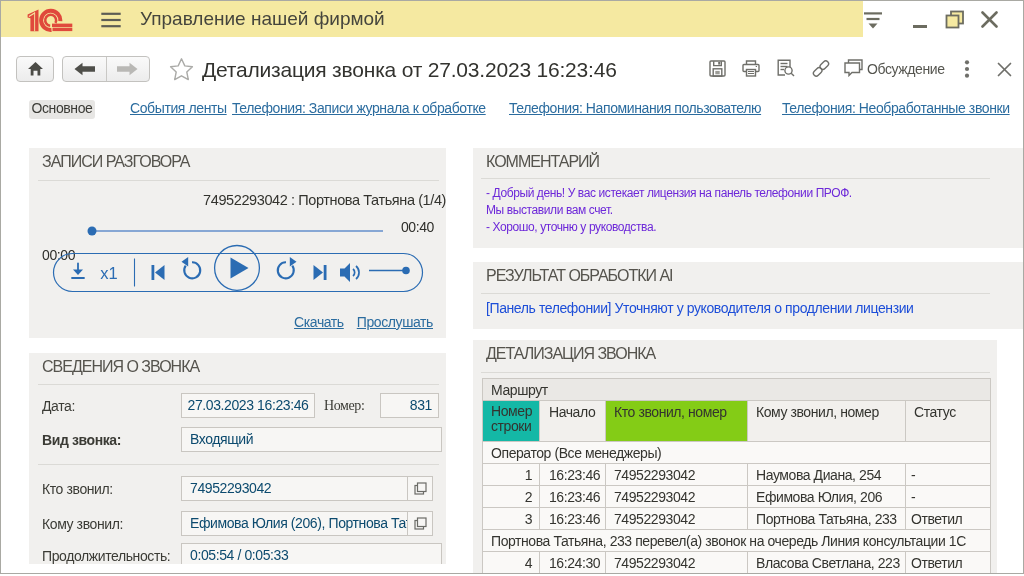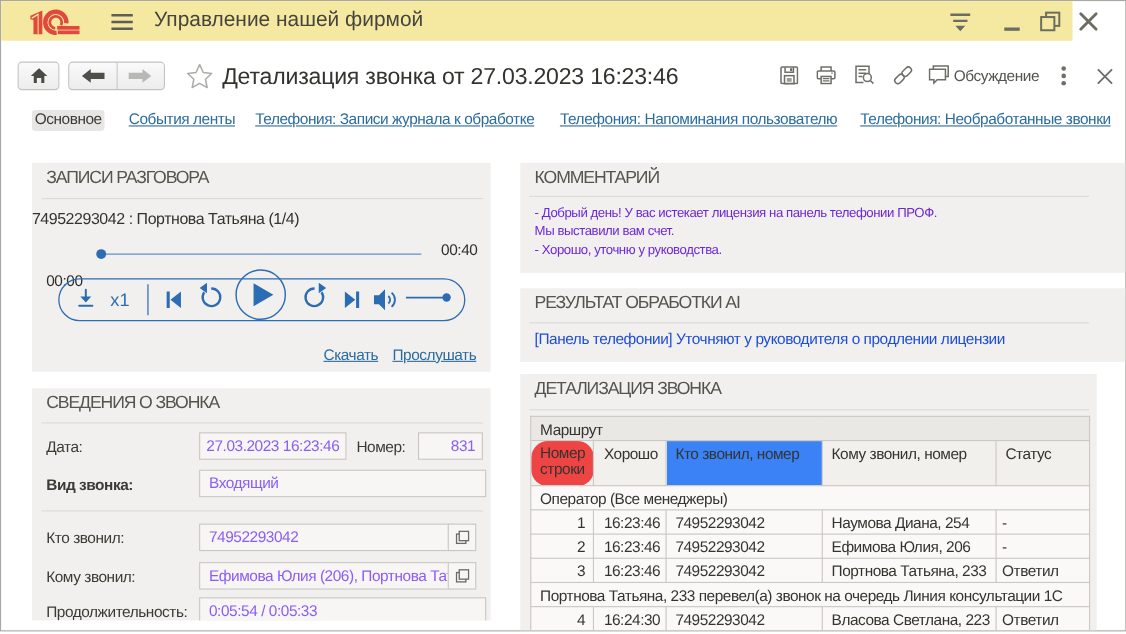--- a/index.html
+++ b/index.html
@@ -1,27 +1,27 @@
 <!DOCTYPE html>
 <html><head><meta charset="utf-8">
 <style>
   html,body{margin:0;padding:0;width:1024px;height:576px;background:#fff;
     font-family:"Liberation Sans", sans-serif;}
   .abs{position:absolute;}
   #win{position:absolute;left:0;top:0;width:1022px;height:572px;border:1px solid #a9a9a3;background:#fff;overflow:hidden;}
-  #titlebar{position:absolute;left:0;top:0;width:974px;height:36px;background:#f5e9a1;}
+  #titlebar{position:absolute;left:0;top:0;width:862px;height:36px;background:#f5e9a1;}
   .ttext{position:absolute;left:139px;top:7px;font-size:19px;color:#45453d;}
   .btn{position:absolute;border:1px solid #c3c2bf;border-radius:4px;background:linear-gradient(#fafafa,#ececec);}
   .tab-links a, .blue{color:#2b6c9f;text-decoration:underline;}
   .panel{position:absolute;background:#f1f0ee;overflow:hidden;}
   .phead{position:absolute;left:13px;top:5px;font-size:16px;color:#55534d;letter-spacing:-1px;}
   .pdiv{position:absolute;height:1px;background:#dbdad6;}
   .lbl{position:absolute;font-size:14px;letter-spacing:-0.4px;color:#3b3b35;}
   .fld{position:absolute;height:23px;border:1px solid #c9c6c1;background:#f7f6f4;
-       font-size:14px;letter-spacing:-0.4px;color:#8b5cf6;line-height:23px;white-space:nowrap;overflow:hidden;}
+       font-size:14px;letter-spacing:-0.4px;color:#0c4a6e;line-height:23px;white-space:nowrap;overflow:hidden;}
   .copybtn{position:absolute;width:24px;height:23px;border:1px solid #c9c6c1;background:#f7f6f4;}
   table.det{border-collapse:collapse;font-size:14px;letter-spacing:-0.42px;color:#34342f;table-layout:fixed;}
   table.det td{border:1px solid #cbc8c3;padding:0 2px 0 8px;height:21px;background:#faf9f7;overflow:hidden;white-space:nowrap;}
 </style></head>
 <body>
 <div id="win">
 
   <div id="titlebar">
     <svg class="abs" style="left:26px;top:6px" width="46" height="25" viewBox="0 0 46 25">
       <g fill="#e0493c">
@@ -146,30 +146,30 @@
   <svg class="abs" style="left:996px;top:61px" width="15" height="15" viewBox="0 0 15 15">
     <g stroke="#6f6f6a" stroke-width="1.7" stroke-linecap="round">
       <line x1="1.5" y1="1.5" x2="13.5" y2="13.5"></line>
         <line x1="13.5" y1="1.5" x2="1.5" y2="13.5"></line>
     </g>
   </svg>
 
   <div class="abs" style="left:28px;top:99px;width:66px;height:19px;background:#e7e6e4;border-radius:3px;
        font-size:14px;letter-spacing:-0.4px;color:#3b3b36;text-align:center;line-height:17.5px;">Основное</div>
   <div class="abs tab-links" style="left:114px;top:99px;width:900px;height:19px;font-size:14px;letter-spacing:-0.4px;line-height:17.5px;">
-    <a class="abs" style="left:2px">События ленты</a>
+    <a class="abs" style="left:15px">События ленты</a>
     <a class="abs" style="left:117px">Телефония: Записи журнала к обработке</a>
     <a class="abs" style="left:394px">Телефония: Напоминания пользователю</a>
     <a class="abs" style="left:667px">Телефония: Необработанные звонки</a>
   </div>
 
   <div class="panel" style="left:28px;top:146.5px;width:417px;height:190px;">
     <div class="phead">ЗАПИСИ РАЗГОВОРА</div>
     <div class="pdiv" style="left:9px;top:32px;width:401px;"></div>
-    <div class="abs" style="left:0;top:44px;width:417px;text-align:left;font-size:14.5px;letter-spacing:-0.4px;color:#33332e;">74952293042 : Портнова Татьяна (1/4)</div>
+    <div class="abs" style="left:0;top:44px;width:417px;text-align:right;font-size:14.5px;letter-spacing:-0.4px;color:#33332e;">74952293042 : Портнова Татьяна (1/4)</div>
     <div class="abs" style="left:13px;top:71px;font-size:14px;letter-spacing:-0.4px;color:#2e2e2a;margin-top:28px;">00:00</div>
     <div class="abs" style="right:12px;top:71px;font-size:14px;letter-spacing:-0.4px;color:#2e2e2a;">00:40</div>
     <svg class="abs" style="left:56px;top:76px" width="312" height="14" viewBox="0 0 312 14">
       <line x1="11" y1="7" x2="298" y2="7" stroke="#638fcb" stroke-width="1.3"></line>
       <circle cx="7" cy="7" r="4.5" fill="#2b6cb3"></circle>
     </svg>
 
     <svg class="abs" style="left:0px;top:92px" width="417" height="56" viewBox="0 0 417 56">
       <g stroke="#2b6cb3" fill="none">
         <rect x="24.5" y="13.5" width="369" height="38" rx="19" stroke-width="1.2"></rect>
@@ -213,21 +213,21 @@
     <div class="abs" style="left:0px;top:166px;width:404px;text-align:right;font-size:14px;letter-spacing:-0.4px;">
       <a class="blue" style="margin-right:13px;">Скачать</a><a class="blue">Прослушать</a>
     </div>
   </div>
 
   <div class="panel" style="left:28px;top:351.5px;width:417px;height:211px;">
     <div class="phead">СВЕДЕНИЯ О ЗВОНКА</div>
     <div class="pdiv" style="left:9px;top:31px;width:401px;"></div>
     <div class="lbl" style="left:13px;top:45px;">Дата:</div>
     <div class="fld" style="left:152px;top:40px;width:132px;text-align:center;">27.03.2023 16:23:46</div>
-    <div class="lbl" style="left:295px;top:45px;">Номер:</div>
+    <div class="lbl" style="left:295px;top:45px;font-family:Liberation Serif, serif;">Номер:</div>
     <div class="fld" style="left:351px;top:40px;width:51px;text-align:right;padding-right:6px;">831</div>
     <div class="lbl" style="left:13px;top:79px;font-weight:bold;">Вид звонка:</div>
     <div class="fld" style="left:152px;top:74px;width:251px;padding-left:8px;">Входящий</div>
     <div class="pdiv" style="left:9px;top:111px;width:401px;"></div>
     <div class="lbl" style="left:13px;top:128px;">Кто звонил:</div>
     <div class="fld" style="left:152px;top:123px;width:222px;padding-left:8px;">74952293042</div>
     <div class="copybtn" style="left:378px;top:123px;">
       <svg class="abs" style="left:6px;top:5px" width="13" height="13" viewBox="0 0 13 13">
         <g fill="#f7f6f4" stroke="#6b6b66" stroke-width="1.2">
           <rect x="1" y="3.5" width="8.5" height="8.5"></rect>
@@ -274,23 +274,23 @@
           <col style="width:66px">
           <col style="width:142px">
           <col style="width:158px">
           <col style="width:85px">
         </colgroup>
       <tbody>
           <tr>
             <td colspan="5" style="background:#eae8e5;">Маршрут</td>
           </tr>
       <tr style="height:41px;">
-            <td class="hc" style="white-space:normal;vertical-align:top;background:#ef4444;padding-top:3px;line-height:14.5px;border-radius:15px;">Номер строки</td>
-          <td style="vertical-align:top;background:#f2f0ed;padding-top:3px;padding-left:9px;">Хорошо</td>
-          <td style="vertical-align:top;background:#3b82f6;padding-top:3px;">Кто звонил, номер</td>
+            <td class="hc" style="white-space:normal;vertical-align:top;background:#14b8a6;padding-top:3px;line-height:14.5px;">Номер строки</td>
+          <td style="vertical-align:top;background:#f2f0ed;padding-top:3px;padding-left:9px;">Начало</td>
+          <td style="vertical-align:top;background:#84cc16;padding-top:3px;">Кто звонил, номер</td>
           <td style="vertical-align:top;background:#f2f0ed;padding-top:3px;">Кому звонил, номер</td>
           <td style="vertical-align:top;background:#f2f0ed;padding-top:3px;">Статус</td>
           </tr>
       <tr>
             <td colspan="5">Оператор (Все менеджеры)</td>
           </tr>
       <tr>
             <td style="text-align:right;padding-right:7px;">1</td>
             <td style="padding-left:9px;">16:23:46</td>
             <td>74952293042</td>

